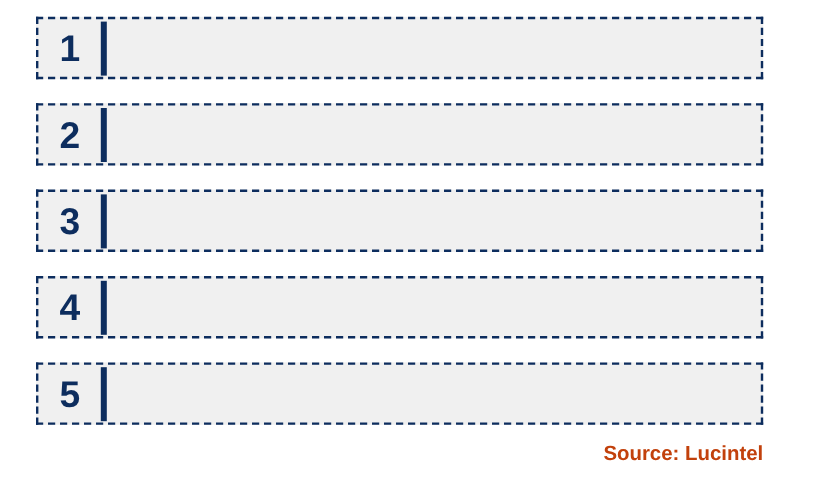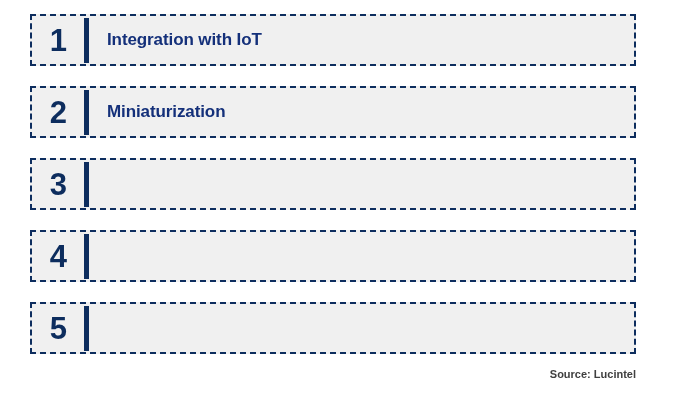--- a/index.html
+++ b/index.html
@@ -63,41 +63,39 @@
     font-weight: bold;
     color: #14307a;
     letter-spacing: -0.1px;
     white-space: nowrap;
   }
 
   #source-note {
     position: absolute;
     right: 62px;
     top: 368px;
-    font-size: 11px;
+    font-size: 17px;
     font-weight: bold;
-    color: #404040;
+    color: #c2410c;
     white-space: nowrap;
   }
 </style>
 </head>
 <body>
 
 <div id="trend-list">
 
   <div class="trend-row">
     <div class="rank-number">1</div>
     <div class="rank-divider"></div>
-    <div class="trend-label">Integration with IoT</div>
   </div>
 
   <div class="trend-row">
     <div class="rank-number">2</div>
     <div class="rank-divider"></div>
-    <div class="trend-label">Miniaturization</div>
   </div>
 
   <div class="trend-row">
     <div class="rank-number">3</div>
     <div class="rank-divider"></div>
   </div>
 
   <div class="trend-row">
     <div class="rank-number">4</div>
     <div class="rank-divider"></div>

